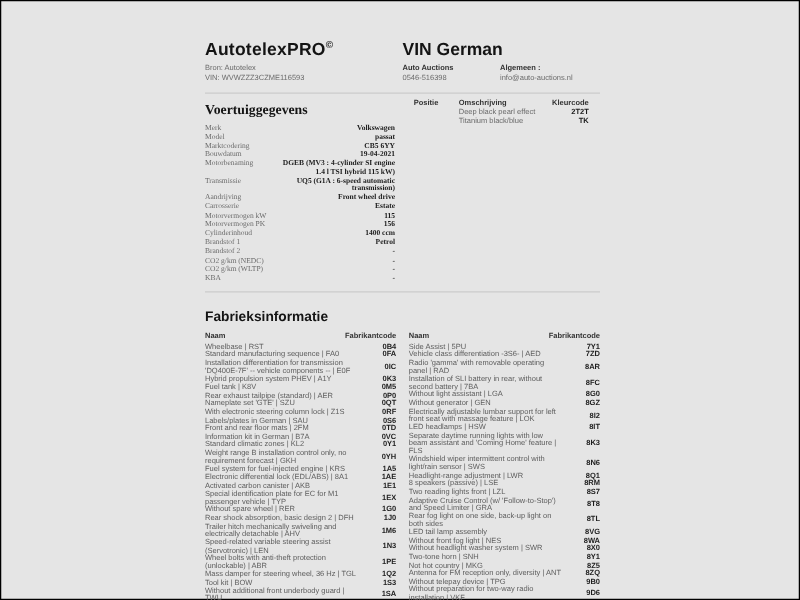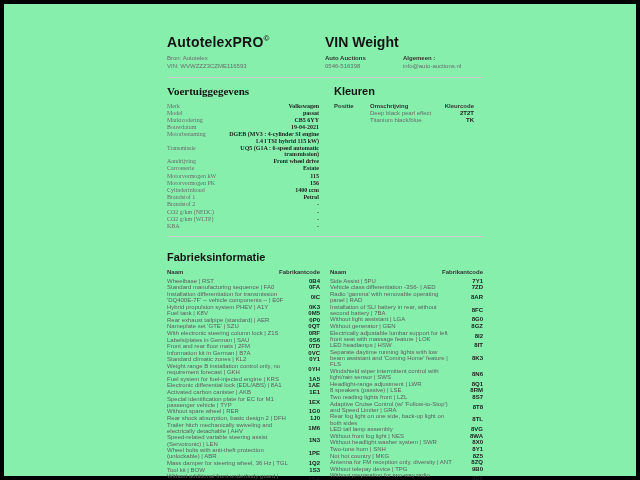--- a/index.html
+++ b/index.html
@@ -1,17 +1,17 @@
 <!DOCTYPE html>
 <html><head>
 <meta charset="utf-8">
 <style>
   html,body { margin:0; padding:0; background:#ffffff; }
   body { width:640px; height:480px; position:relative; font-family:"Liberation Sans", sans-serif; -webkit-font-smoothing:antialiased; }
-  .frame { position:absolute; inset:0; border:4px solid #000000; box-sizing:border-box; background:#86efac; }
+  .frame { position:absolute; inset:0; border:1px solid #000000; box-sizing:border-box; background:#e5e5e5; }
   .doc { position:absolute; left:163px; top:30px; width:316px; color:#222; }
 
   .doc-header { display:flex; align-items:flex-start; }
   .brand { width:158px; font-size:14px; font-weight:700; color:#141414; letter-spacing:.2px; }
   .brand sup { font-size:8px; font-weight:700; }
   .report-title { font-size:14px; font-weight:700; color:#141414; }
 
   .contact { display:flex; margin-top:5px; font-size:6px; line-height:1.3; color:#6b6b6b; }
   .contact .col1 { width:158px; }
   .contact .col2 { width:78px; }
@@ -49,21 +49,21 @@
   .frow .code { width:26px; text-align:right; font-weight:700; color:#1d1d1d; }
 </style>
 </head>
 <body>
 
 <div class="frame">
   <div class="doc">
 
     <div class="doc-header">
       <div class="brand"><span>AutotelexPRO</span><sup>©</sup></div>
-      <div class="report-title">VIN Weight</div>
+      <div class="report-title">VIN German</div>
     </div>
 
     <div class="contact">
       <div class="col1">
         <div>Bron: Autotelex</div>
         <div>VIN: WVWZZZ3CZME116593</div>
       </div>
       <div class="col2">
         <b>Auto Auctions</b>
         <div>0546-516398</div>
@@ -155,21 +155,20 @@
     <span class="val">-</span>
   </div>
 
   <div class="vrow">
     <span class="lbl">KBA</span>
     <span class="val">-</span>
   </div>
 </div>
       </div>
       <div class="kleuren">
-        <h2>Kleuren</h2>
         <div class="krow khead">
           <span class="kpos">Positie</span>
           <span class="komsch">Omschrijving</span>
           <span class="kcode">Kleurcode</span>
         </div>
         <div class="kbody">
   <div class="krow">
     <span class="kpos"></span>
     <span class="komsch">Deep black pearl effect</span>
     <span class="kcode">2T2T</span>

